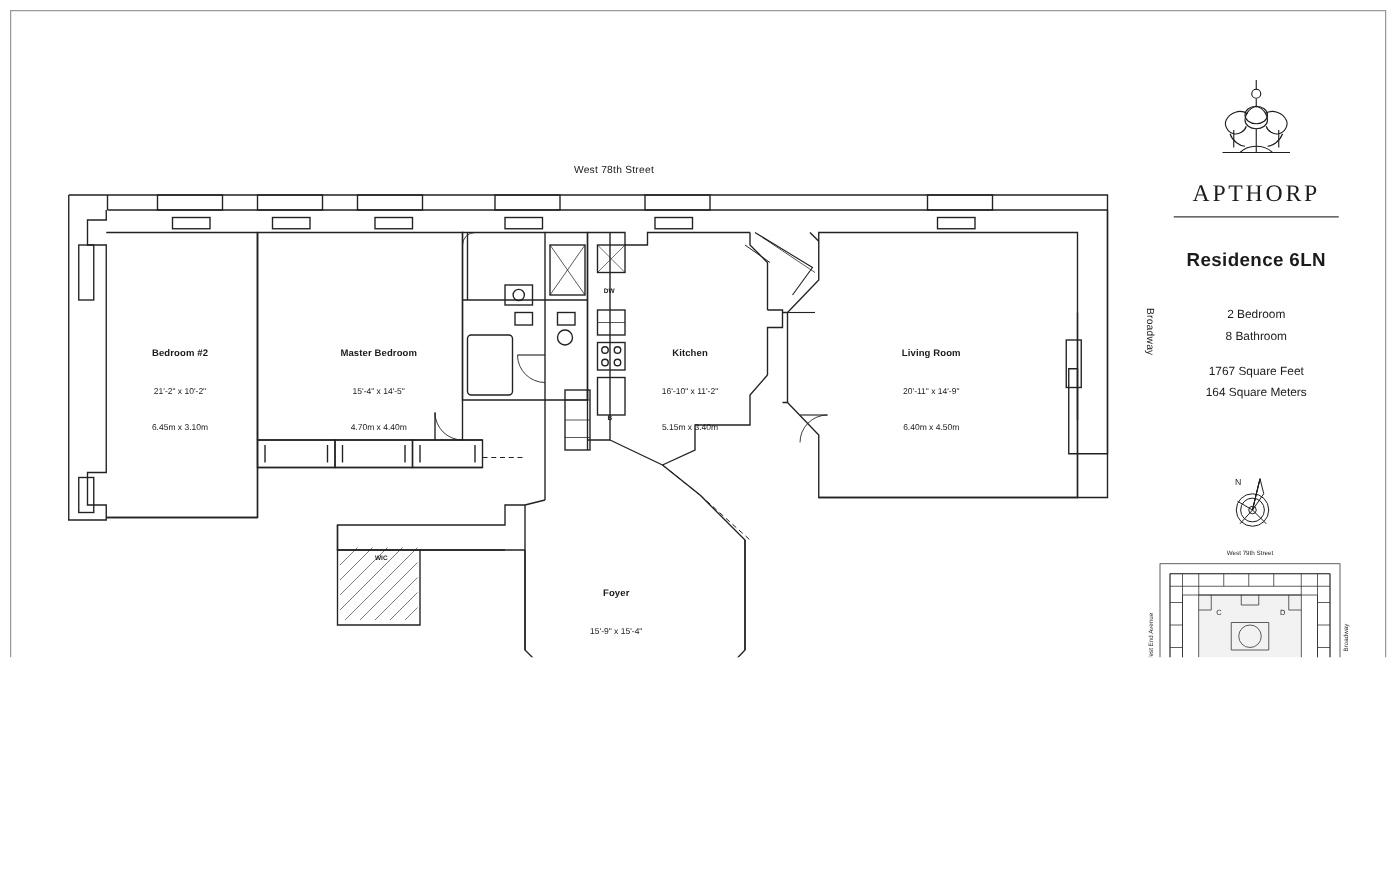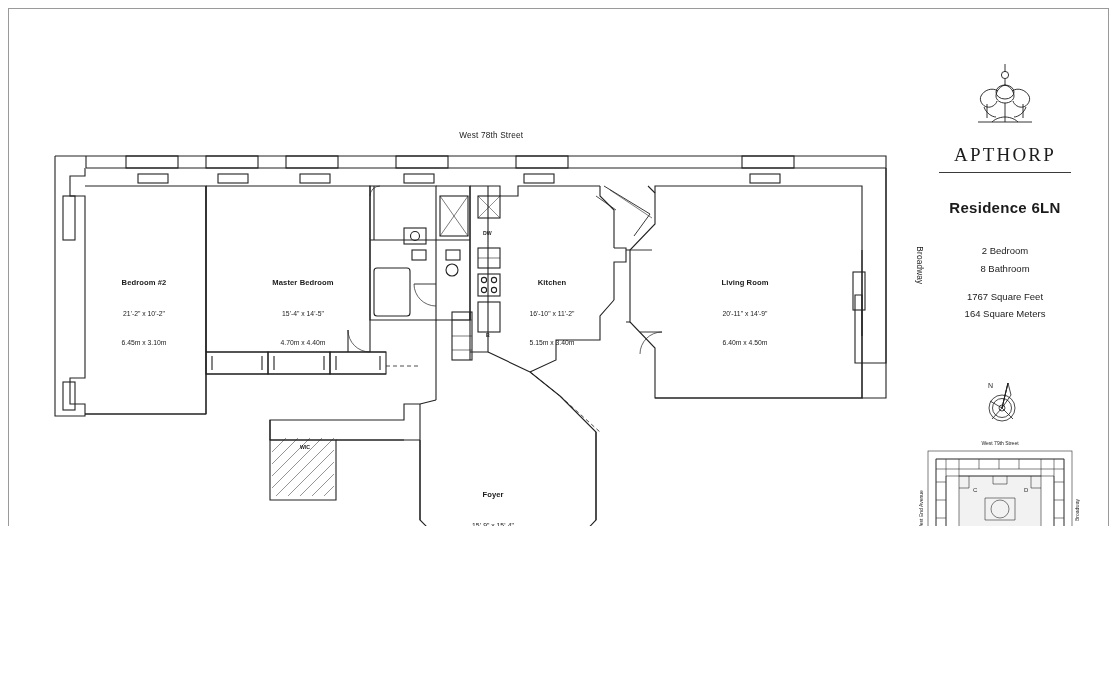--- a/index.html
+++ b/index.html
@@ -308,21 +308,21 @@
     <div class="room-dim">20'-11" x 14'-9"</div>
     <div class="room-dim">6.40m x 4.50m</div>
   </div>
 
   <div class="txt center" style="left:552px; top:258px;">
     <div class="room-name">Kitchen</div>
     <div class="room-dim">16'-10" x 11'-2"</div>
     <div class="room-dim">5.15m x 3.40m</div>
   </div>
 
-  <div class="txt center" style="left:493px; top:470px;">
+  <div class="txt center" style="left:493px; top:450px;">
     <div class="room-name">Foyer</div>
     <div class="room-dim">15'-9" x 15'-4"</div>
     <div class="room-dim">4.80m x 4.65m</div>
   </div>
 
   <div class="txt tiny-b" style="left:300px; top:444px;">WIC</div>
   <div class="txt tiny-b" style="left:483px; top:230px;">DW</div>
   <div class="txt tiny-b" style="left:486px; top:332px;">B</div>
   <div class="txt tiny-b" style="left:447px; top:586px;">6LN</div>
 

